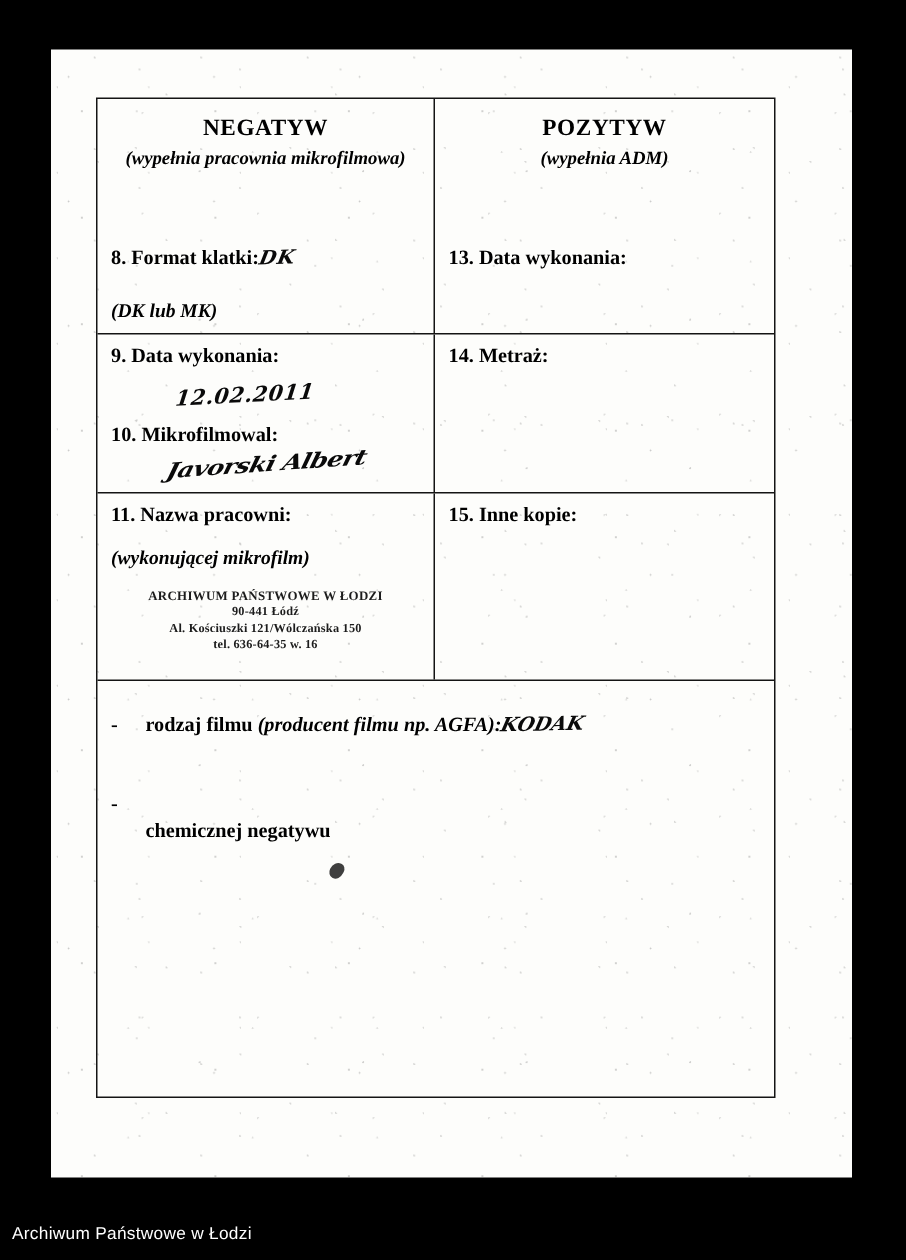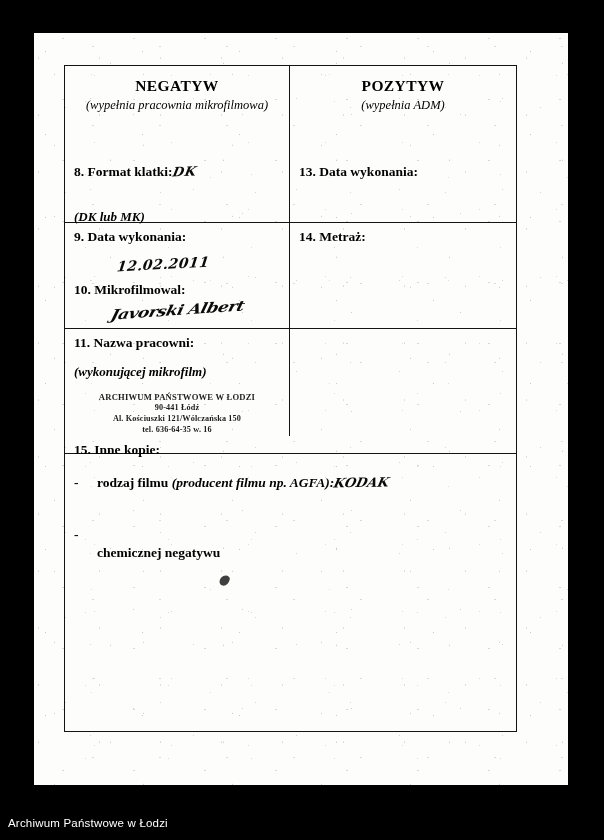--- a/index.html
+++ b/index.html
@@ -85,49 +85,49 @@
   .cell-full {
     width: 100%;
     box-sizing: border-box;
     padding: 7px 9px 0 9px;
     position: relative;
   }
 
   
   #row-header  { top: 0;     height: 157px; }  
   #row-data    { top: 157px; height: 106px; }  
-  #row-lab     { top: 263px; height: 125px; flex-direction: column; }  
+  #row-lab     { top: 263px; height: 125px; }  
   #row-notes   { top: 388px; height: 279px; }
 
   
   .col-title {
     text-align: center;
     font-weight: bold;
     font-size: 15.5px;
     letter-spacing: .4px;
     margin-top: 5px;
   }
   .col-sub {
     text-align: center;
     font-style: italic;
-    font-weight: normal;
+    font-weight: bold;
     font-size: 12.5px;
     margin-top: 3px;
   }
   .field-label {
     font-weight: bold;
     font-size: 13.5px;
   }
   .field-label.pos13 { margin-top: 51px; }
   .field-label.pos8  { margin-top: 51px; }
   .note-italic {
     font-style: italic;
     font-weight: bold;
     font-size: 13px;
-    margin-top: 29px;
+    margin-top: 19px;
   }
   .lab-sub {
     font-style: italic;
     font-weight: bold;
     font-size: 13px;
     margin-top: 13px;
   }
 
   
   .addr {

